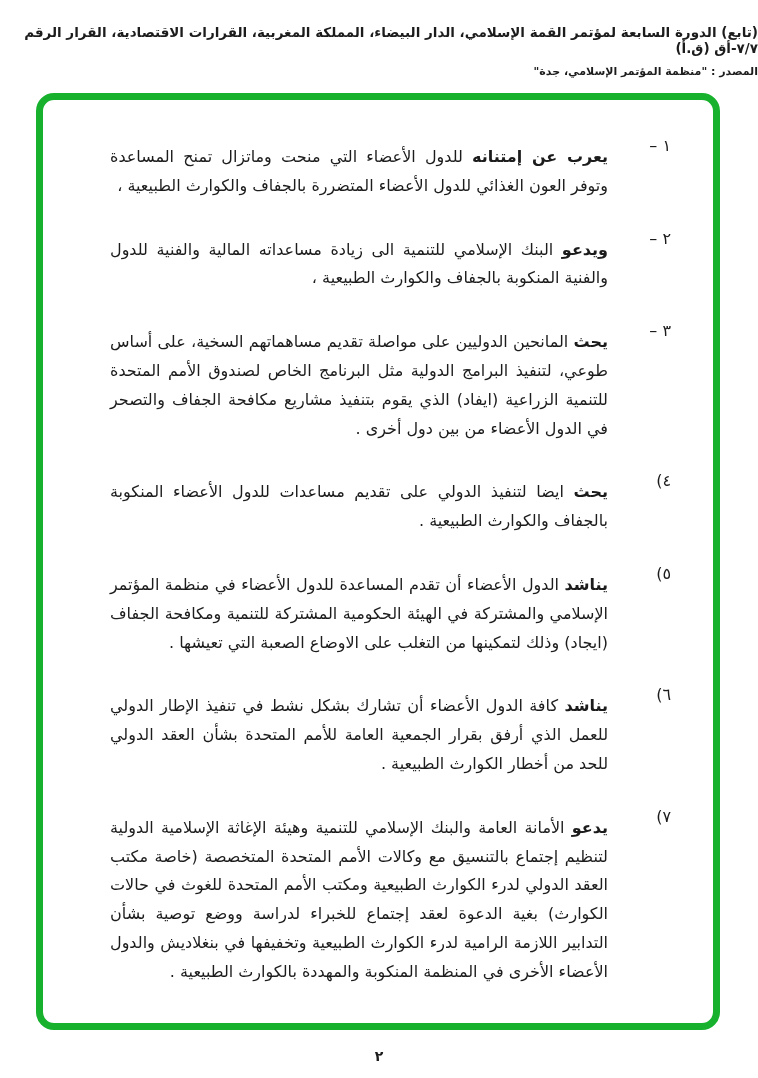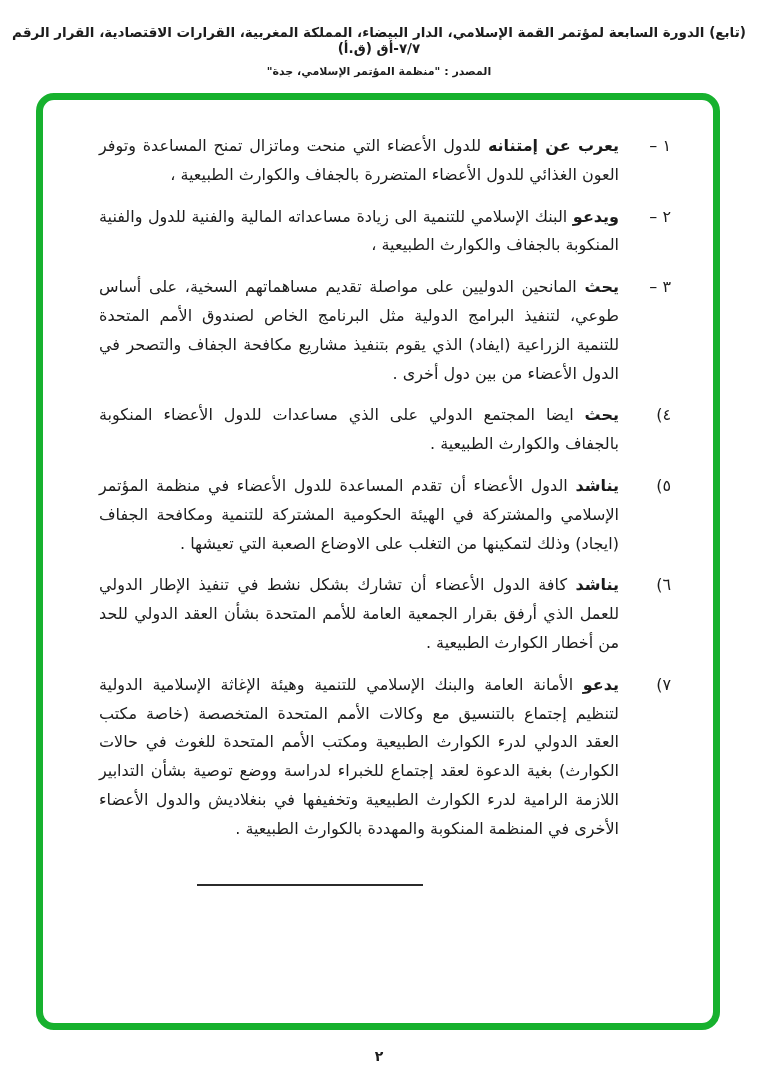--- a/index.html
+++ b/index.html
@@ -3,36 +3,36 @@
 <meta charset="utf-8">
 <style>
   html,body{margin:0;padding:0;}
   body{
     width:758px;height:1078px;position:relative;overflow:hidden;
     background:#ffffff;color:#1c1c1c;
     font-family:"DejaVu Sans", sans-serif;
   }
   .scan-header{
     position:absolute;top:24px;left:0;right:0;
-    text-align:center;direction:rtl;
+    text-align:right;direction:rtl;
   }
   .header-line1{font-size:13.5px;font-weight:700;letter-spacing:0;}
   .header-line2{font-size:11px;font-weight:700;margin-top:9px;}
   .annotation-frame{
     position:absolute;left:36px;top:93px;width:684px;height:937px;
     box-sizing:border-box;border:7px solid #17b12e;border-radius:18px;
     overflow:hidden;background:transparent;
   }
   .content{direction:rtl;padding:32px 42px 0 56px;}
   .res-item{display:flex;margin-bottom:13px;}
   .marker{
     flex:0 0 52px;font-size:16px;line-height:1.8;white-space:nowrap;
   }
   .item-text{
-    flex:1;margin:0;font-size:16px;line-height:1.8;
+    flex:1;margin:11px;font-size:16px;line-height:1.8;
     text-align:justify;text-justify:inter-word;
   }
   .lead{font-weight:700;}
   .section-divider{
     height:2px;background:#2b2b2b;width:226px;
     margin:40px 248px 0 auto;
   }
   .page-number{
     position:absolute;bottom:14px;left:0;right:0;
     text-align:center;font-size:14px;font-weight:700;
@@ -59,21 +59,21 @@
       <p class="item-text"><span class="lead">ويدعو</span> <span>البنك الإسلامي للتنمية الى زيادة مساعداته المالية والفنية للدول والفنية المنكوبة بالجفاف والكوارث الطبيعية ،</span></p>
     </div>
 
     <div class="res-item">
       <span class="marker">٣ –</span>
       <p class="item-text"><span class="lead">يحث</span> <span>المانحين الدوليين على مواصلة تقديم مساهماتهم السخية، على أساس طوعي، لتنفيذ البرامج الدولية مثل البرنامج الخاص لصندوق الأمم المتحدة للتنمية الزراعية (ايفاد) الذي يقوم بتنفيذ مشاريع مكافحة الجفاف والتصحر في الدول الأعضاء من بين دول أخرى .</span></p>
     </div>
 
     <div class="res-item">
       <span class="marker">٤)</span>
-      <p class="item-text"><span class="lead">يحث</span> <span>ايضا المجتمع الدولي على الذي مساعدات للدول الأعضاء المنكوبة بالجفاف والكوارث الطبيعية .</span></p>
+      <p class="item-text"><span class="lead">يحث</span> <span>ايضا لتنفيذ الدولي على تقديم مساعدات للدول الأعضاء المنكوبة بالجفاف والكوارث الطبيعية .</span></p>
     </div>
 
     <div class="res-item">
       <span class="marker">٥)</span>
       <p class="item-text"><span class="lead">يناشد</span> <span>الدول الأعضاء أن تقدم المساعدة للدول الأعضاء في منظمة المؤتمر الإسلامي والمشتركة في الهيئة الحكومية المشتركة للتنمية ومكافحة الجفاف (ايجاد) وذلك لتمكينها من التغلب على الاوضاع الصعبة التي تعيشها .</span></p>
     </div>
 
     <div class="res-item">
       <span class="marker">٦)</span>
       <p class="item-text"><span class="lead">يناشد</span> <span>كافة الدول الأعضاء أن تشارك بشكل نشط في تنفيذ الإطار الدولي للعمل الذي أرفق بقرار الجمعية العامة للأمم المتحدة بشأن العقد الدولي للحد من أخطار الكوارث الطبيعية .</span></p>

